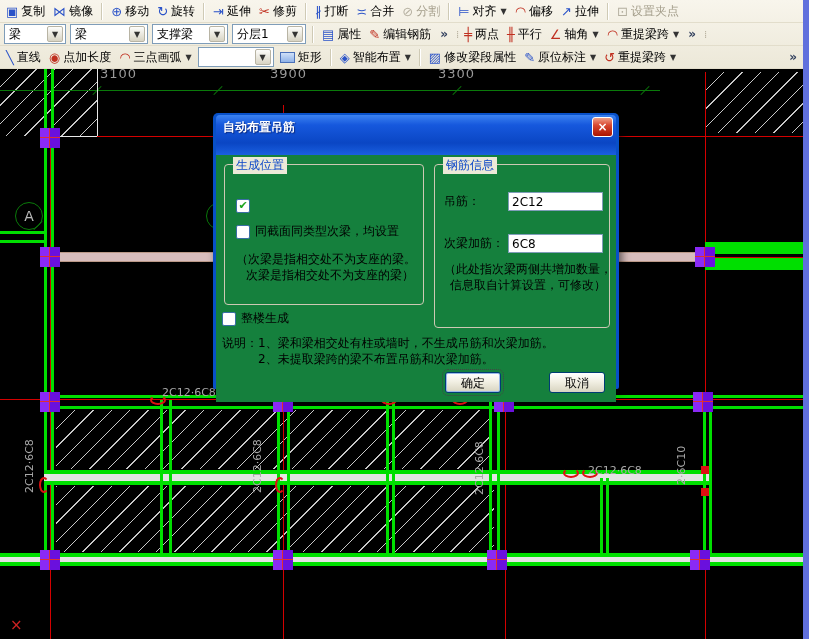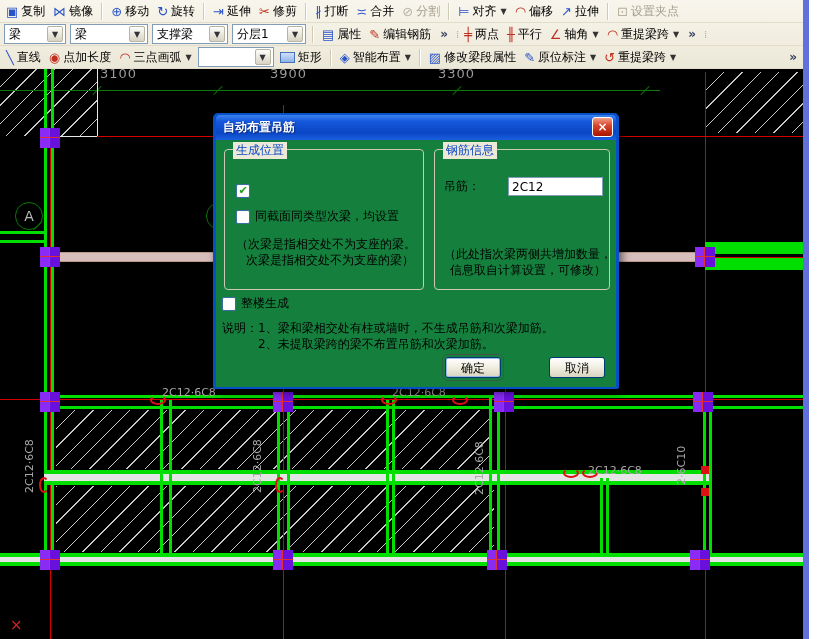--- a/index.html
+++ b/index.html
@@ -59,21 +59,21 @@
   
   #rborder{position:absolute;left:803px;top:0;width:6px;height:639px;background:#6070dd;}
   #rwhite{position:absolute;left:809px;top:0;width:19px;height:639px;background:#fff;}
 
   
   #dialog{position:absolute;left:213px;top:113px;width:406px;height:276px;box-sizing:border-box;
           background:#0850c8;border-radius:5px 5px 2px 2px;padding:2px 3px 3px;
           box-shadow:3px 3px 8px rgba(0,0,0,.55);}
   #titlebar{height:24px;display:flex;align-items:center;justify-content:space-between;
           background:linear-gradient(180deg,#3b82f0 0%,#1658dd 25%,#0a46c4 70%,#1a5fe0 100%);
-          border-radius:4px 4px 0 0;padding:0 3px 1px 7px;}
+          border-radius:4px 4px 0 0;padding:0 3px 16px 7px;}
   #titletext{color:#fff;font-weight:bold;font-size:12px;text-shadow:1px 1px 1px #0a2a80;}
   #closebtn{width:19px;height:18px;border:1px solid #fff;border-radius:3px;color:#fff;
           background:linear-gradient(#f0a088,#d84830 40%,#aa1400);font-weight:bold;font-size:12px;
           display:flex;align-items:center;justify-content:center;line-height:1;}
   #dlgbody{position:relative;background:#15803d;height:247px;}
   .group{position:absolute;border:1px solid #cdc9b4;border-radius:4px;box-sizing:border-box;}
   .group .legend{position:absolute;top:-8px;left:8px;background:#ece9d8;padding:0 3px;color:#0a46c8;}
   .cbrow{position:absolute;display:flex;align-items:center;gap:5px;}
   .xpcb{width:12px;height:12px;background:#fff;border:1px solid #3a6ea5;border-radius:2px;
         display:flex;align-items:center;justify-content:center;font-size:11px;line-height:10px;
@@ -347,27 +347,31 @@
       <div class="cbrow" style="left:20px;top:44px;">
         <span class="xpcb">✔</span>
       </div>
       <div class="cbrow" style="left:20px;top:68px;">
         <span class="xpcb"></span>
         <span>同截面同类型次梁，均设置</span>
       </div>
       <div class="dnote" style="left:20px;top:96px;">（次梁是指相交处不为支座的梁。</div>
       <div class="dnote" style="left:30px;top:112px;">次梁是指相交处不为支座的梁）</div>
 
-      <div class="group" style="left:218px;top:9px;width:176px;height:141px;">
+      <div class="group" style="left:218px;top:9px;width:176px;height:164px;">
         <span class="legend">钢筋信息</span>
       </div>
       <div class="frow" style="left:228px;top:37px;">
         <span style="width:64px;font-family:Liberation Mono, monospace;">吊筋：</span>
         <input class="fld" value="2C12" style="">
       </div>
+      <div class="frow" style="left:228px;top:79px;">
+        <span style="width:64px;">次梁加筋：</span>
+        <input class="fld" value="6C8" style="">
+      </div>
       <div class="dnote" style="left:228px;top:106px;">（此处指次梁两侧共增加数量，</div>
       <div class="dnote" style="left:234px;top:122px;">信息取自计算设置，可修改）</div>
 
       <div class="cbrow" style="left:6px;top:155px;">
         <span class="xpcb"></span>
         <span>整楼生成</span>
       </div>
       <div class="dnote" style="left:6px;top:180px;">说明：1、梁和梁相交处有柱或墙时，不生成吊筋和次梁加筋。</div>
       <div class="dnote" style="left:42px;top:196px;">2、未提取梁跨的梁不布置吊筋和次梁加筋。</div>
 

